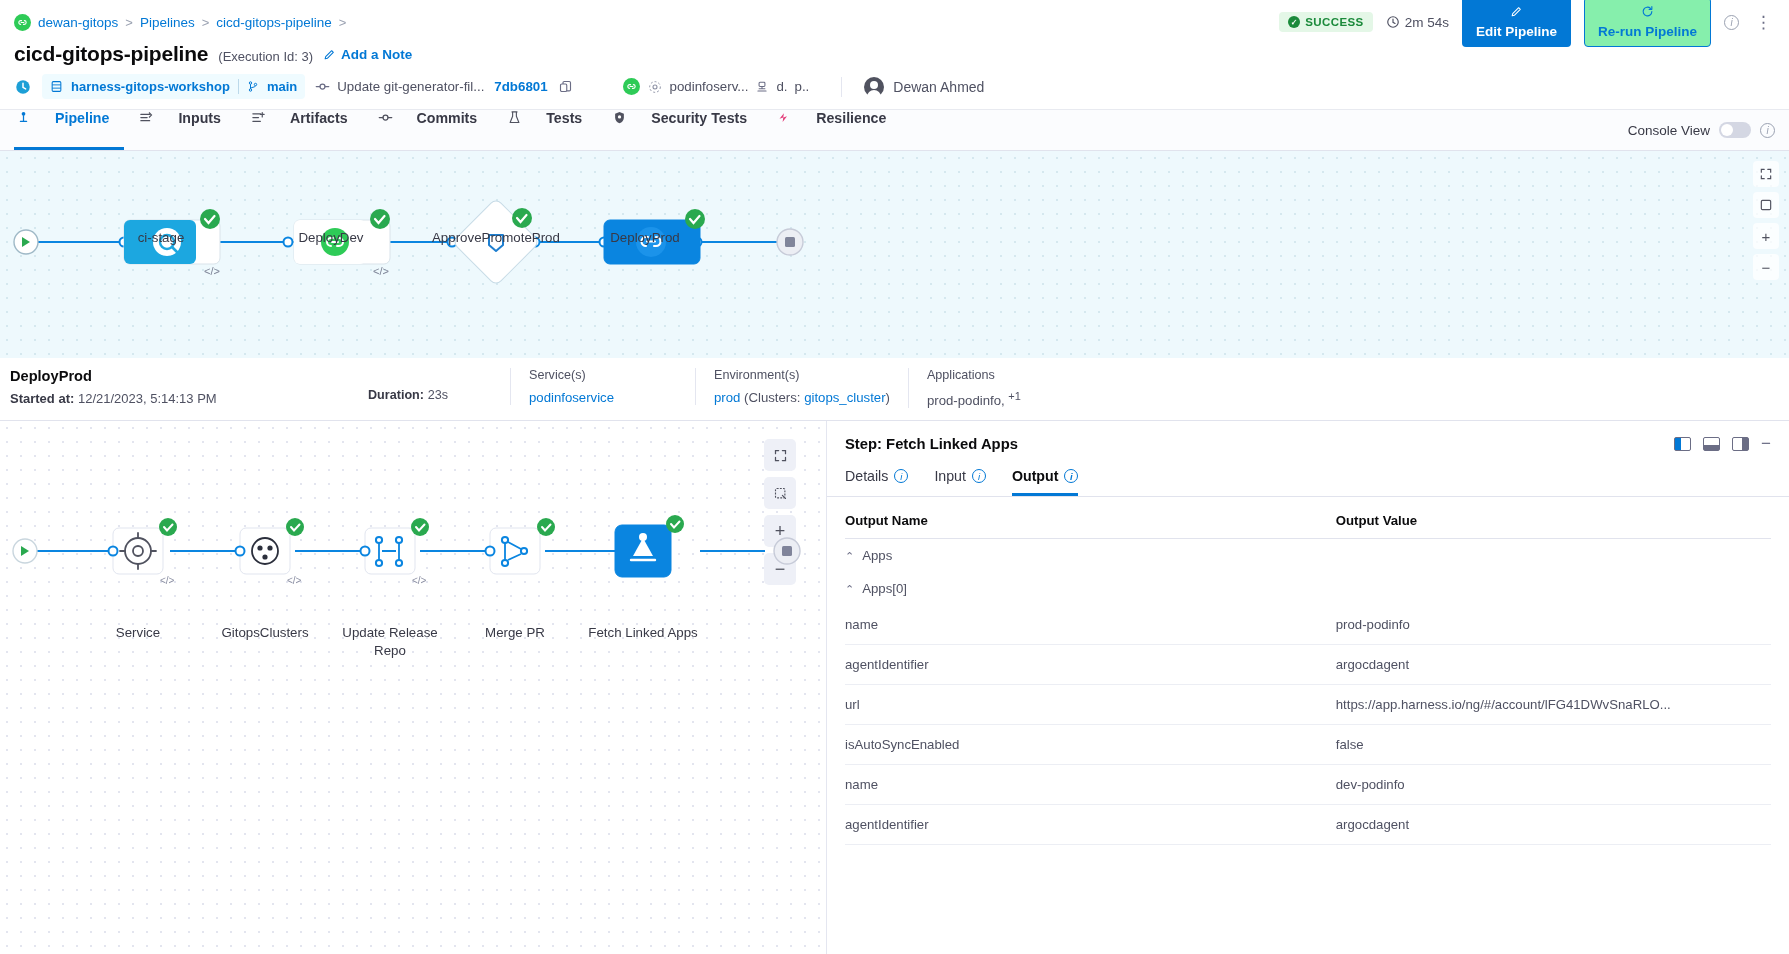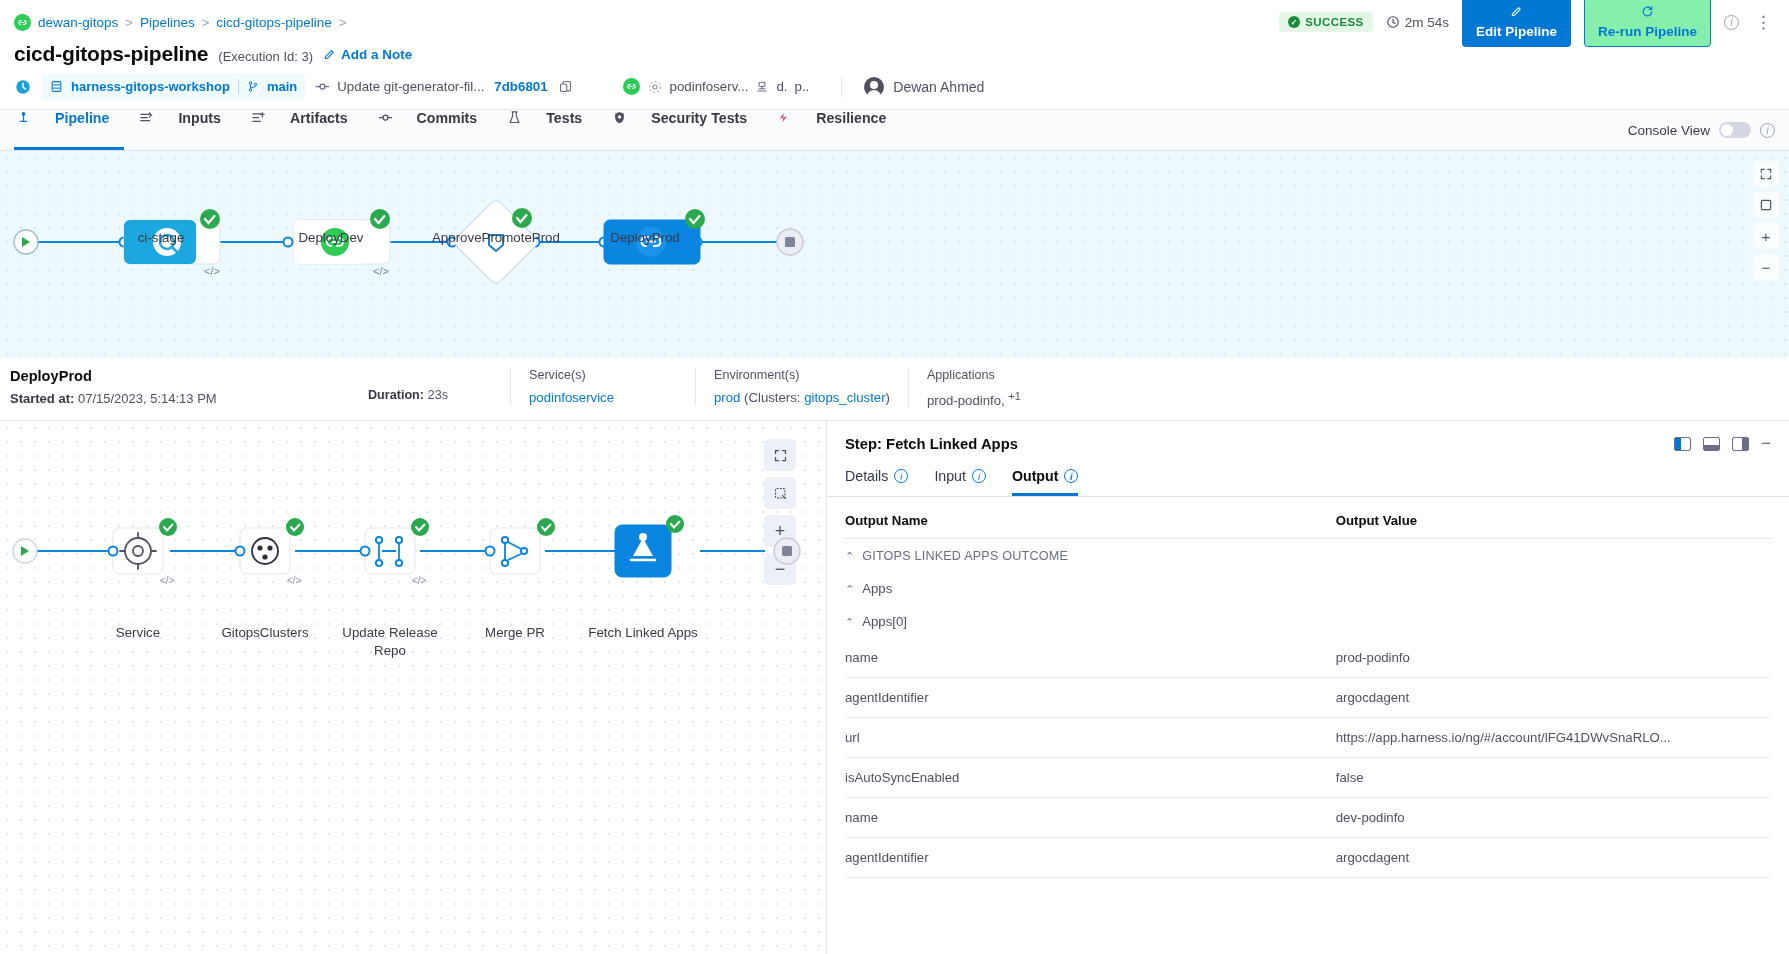--- a/index.html
+++ b/index.html
@@ -394,21 +394,21 @@
     <div class="nlabel" style="left:271px;">DeployDev</div>
     <div class="nlabel" style="left:432px;">ApprovePromoteProd</div>
     <div class="nlabel" style="left:585px;">DeployProd</div>
   </div>
 
   <div class="detailbar">
     <div class="db-left">
       <div class="db-title">DeployProd</div>
       <div class="db-sub">
         <b>Started at:</b>
-        <span>07/15/2023, 5:14:13 PM</span>
+        <span>12/21/2023, 5:14:13 PM</span>
       </div>
     </div>
     <div class="db-col noline" style="padding-top:18px;min-width:160px;">
       <span class="db-h" style="font-weight:700;color:#383946;">Duration:</span>
       <span class="db-h">23s</span>
     </div>
     <div class="db-col" style="min-width:185px;">
       <div class="db-h">Service(s)</div>
       <div class="db-v lnk">podinfoservice</div>
     </div>
@@ -545,24 +545,20 @@
       <div class="out-wrap">
         <table class="out">
           <thead>
             <tr>
               <th style="width:53%;">Output Name</th>
               <th>Output Value</th>
             </tr>
           </thead>
           <tbody>
             <tr class="grp">
-              <td><span class="caret">⌃</span><span class="k-outcome">GITOPS LINKED APPS OUTCOME</span></td>
-              <td></td>
-            </tr>
-            <tr class="grp">
               <td class="ind1"><span class="caret">⌃</span><span>Apps</span></td>
               <td></td>
             </tr>
             <tr class="grp">
               <td class="ind2"><span class="caret">⌃</span><span>Apps[0]</span></td>
               <td></td>
             </tr>
             <tr>
               <td class="ind3">name</td>
               <td>prod-podinfo</td>

